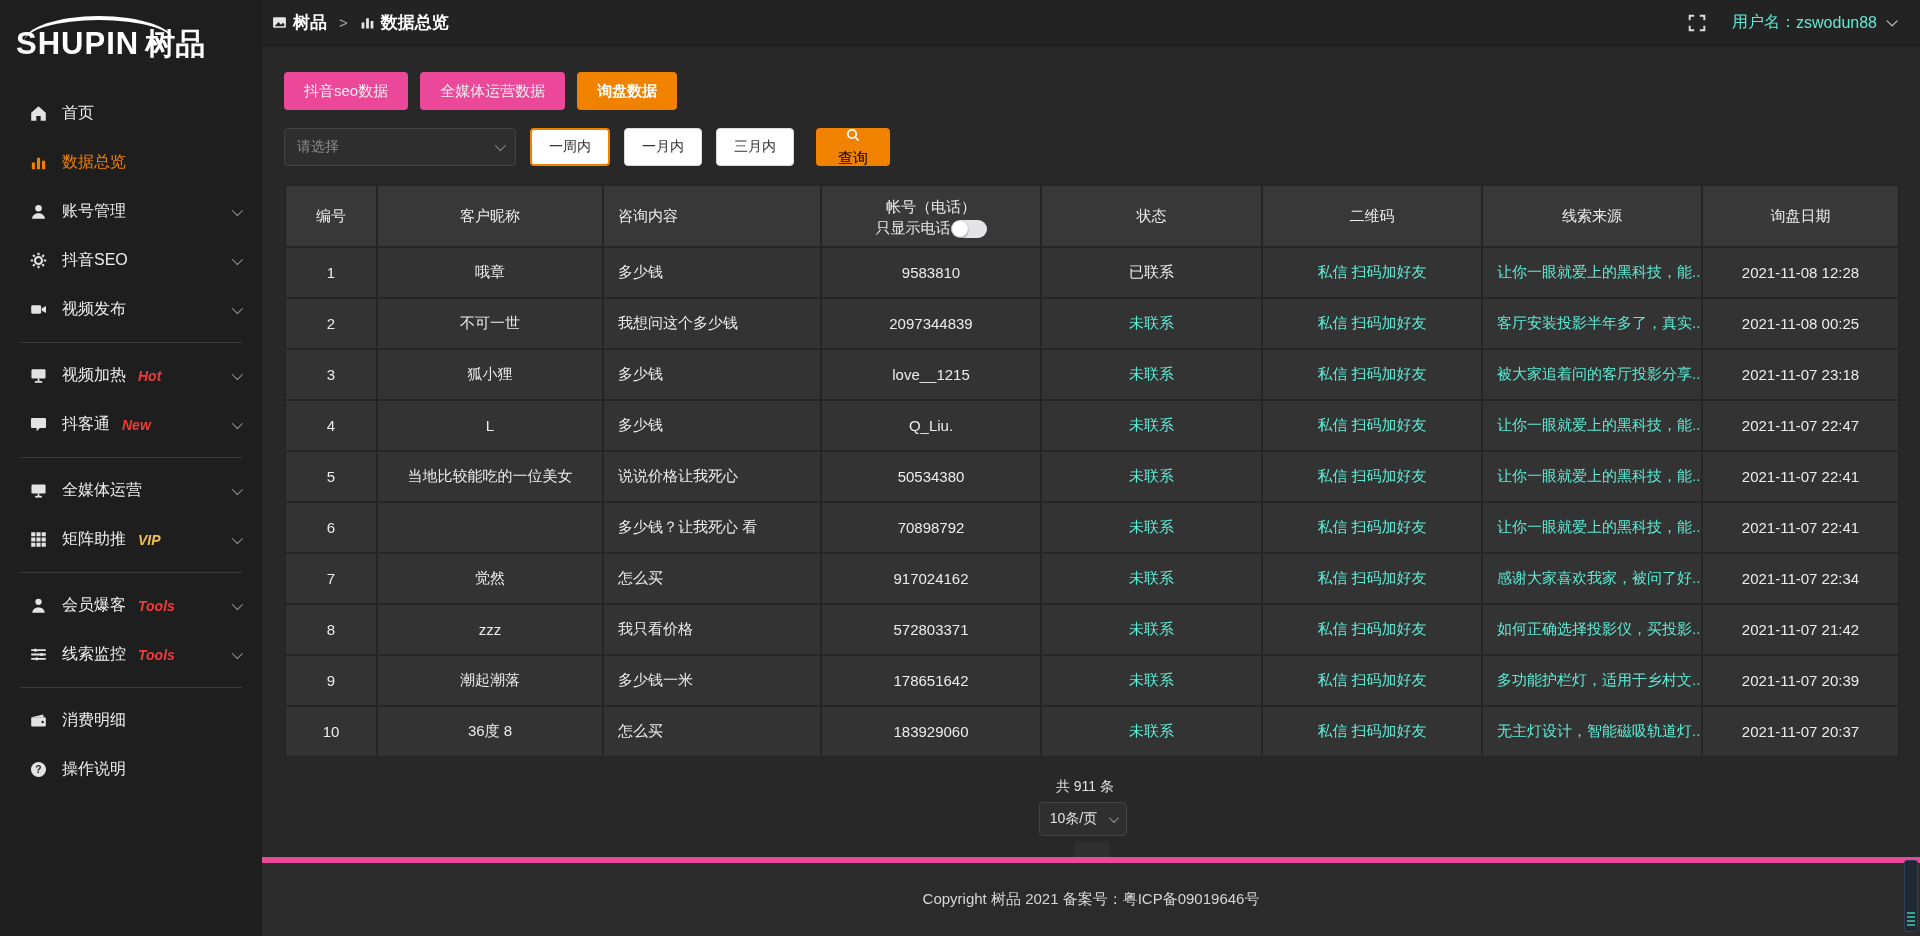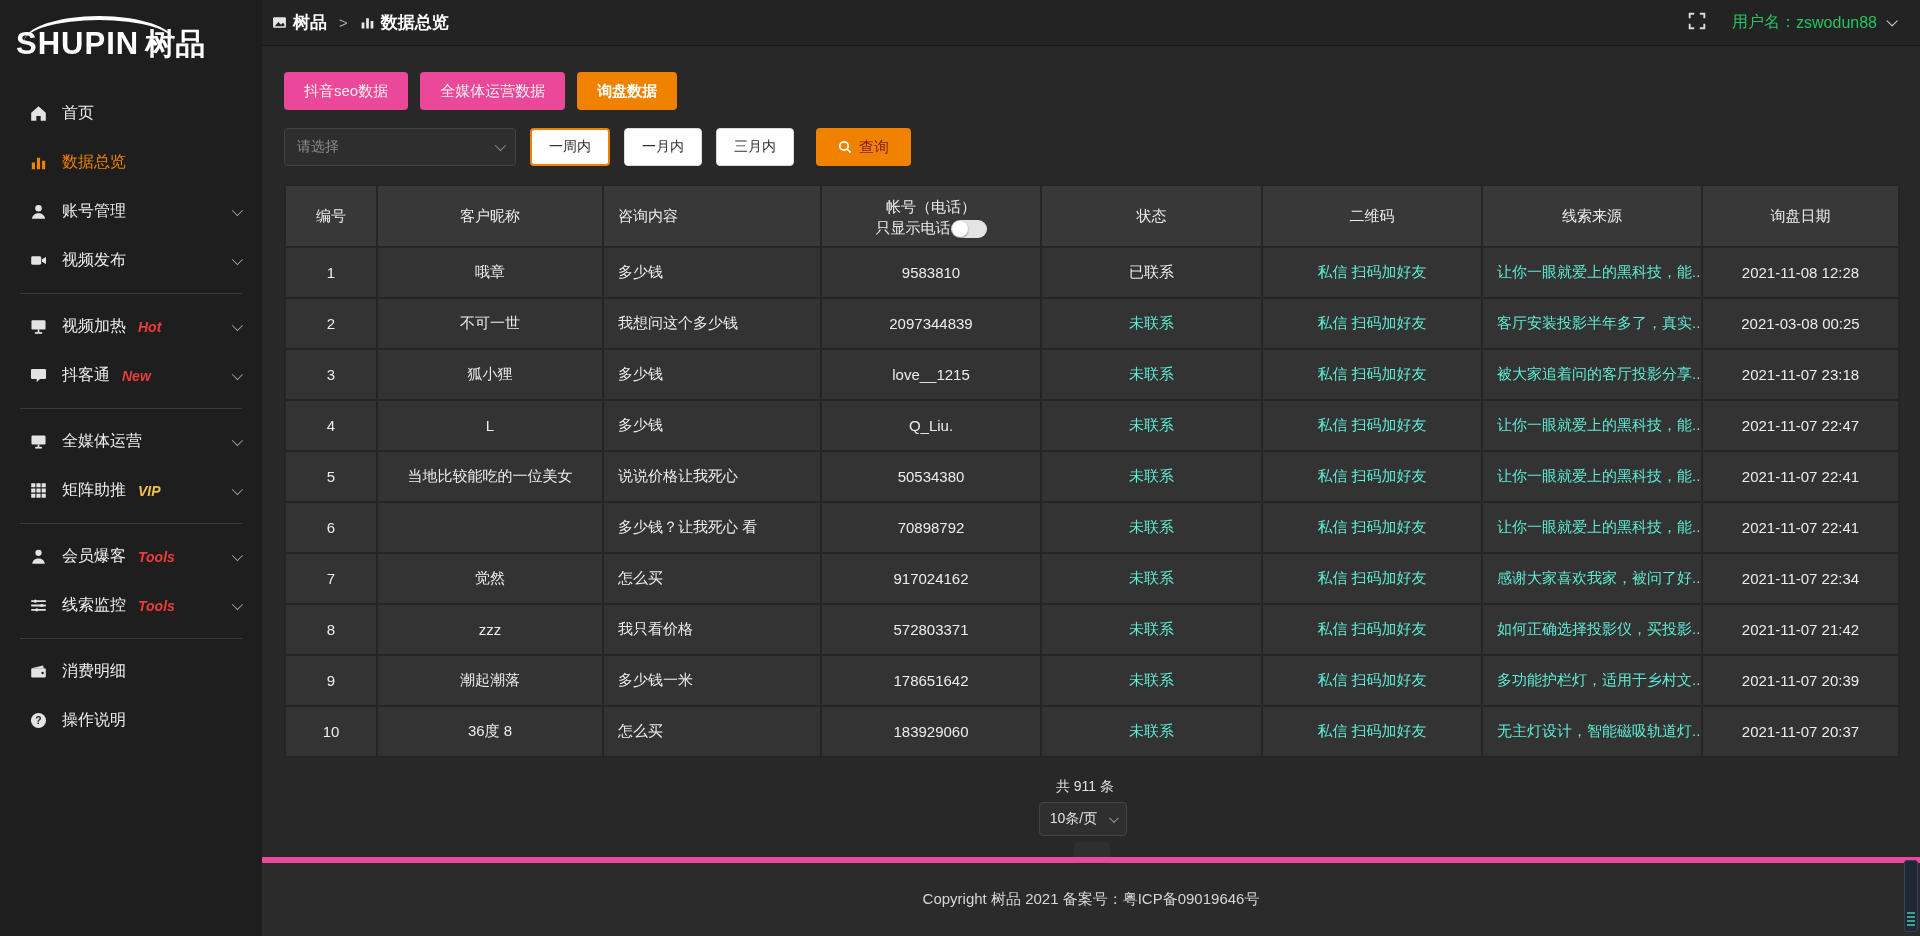--- a/index.html
+++ b/index.html
@@ -21,37 +21,37 @@
   .badge-gold { color:#f0c24b; }
   .chev { margin-left:auto; width:8px; height:8px; border-right:1.6px solid #9a9a9a; border-bottom:1.6px solid #9a9a9a; transform:rotate(45deg) translateY(-2px); }
   .mdivider { height:1px; background:#3a3a3a; margin:8px 20px; }
 
   
   .main { flex:1; display:flex; flex-direction:column; background:#282828; min-width:0; }
   .topbar { height:46px; background:#232323; display:flex; align-items:center; padding:0 26px 0 10px; border-bottom:1px solid #1b1b1b; flex-shrink:0; }
   .crumb { display:flex; align-items:center; color:#fff; font-size:17px; font-weight:bold; }
   .crumb .cicon { display:inline-flex; margin-right:6px; color:#e6e6e6; }
   .crumb .sep { color:#aaa; margin:0 12px; font-weight:normal; font-size:15px; }
-  .topbar-right { margin-left:auto; display:flex; color:#22c55e; font-size:16px; }
+  .topbar-right { margin-left:auto; display:flex; align-items:center; color:#5eead4; font-size:16px; }
   .fs-icon { display:inline-flex; margin-right:26px; color:#dcdcdc; cursor:pointer; }
   .user-chip { display:flex; align-items:center; cursor:pointer; }
   .user-chip .chev { margin-left:9px; transform:rotate(45deg) translateY(-3px); border-color:#cfcfcf; }
 
   
   .content { flex:1; padding:26px 20px 0 22px; overflow:hidden; }
   .tabs { display:flex; gap:12px; }
   .tab { background:#ec4899; color:#f0f0f0; border:none; font-size:15px; padding:0 20px; height:38px; border-radius:4px; cursor:pointer; font-family:inherit; }
   .tab.active { background:#f08200; color:#fff; font-weight:bold; }
 
   .filters { display:flex; align-items:center; margin-top:18px; gap:14px; }
   .select { width:232px; height:38px; background:#2e2e2e; border:1px solid #434343; border-radius:4px; display:flex; align-items:center; padding:0 12px; color:#8d8d8d; font-size:14px; cursor:pointer; }
   .select .chev { border-color:#8d8d8d; margin-left:auto; }
   .range-btn { background:#fff; color:#333; border:1px solid #dcdcdc; height:38px; padding:0 17px; border-radius:4px; font-size:14px; cursor:pointer; font-family:inherit; }
   .range-btn.active { border:2px solid #f08200; }
-  .query-btn { background:#f08200; color:#7f1d1d; border:none; height:38px; padding:0 22px; border-radius:4px; font-size:15px; cursor:pointer; display:flex; align-items:center; gap:7px; margin-left:8px; font-family:inherit; }
+  .query-btn { background:#f08200; color:#000000; border:none; height:38px; padding:0 22px; border-radius:4px; font-size:15px; cursor:pointer; display:flex; align-items:center; gap:7px; margin-left:8px; font-family:inherit;flex-direction:column; }
 
   
   table { width:100%; border-collapse:collapse; margin-top:18px; table-layout:fixed; }
   th, td { background:#333333; border:2px solid #252525; color:#ececec; font-size:15px; text-align:center; font-weight:normal; overflow:hidden; white-space:nowrap; }
   th { height:62px; background:#383838; }
   td { height:51px; }
   .col-left { text-align:left; padding-left:14px; }
   .orange { color:#5eead4; }
   .acct-head { line-height:1.7; }
   .toggle-row { display:flex; align-items:center; justify-content:center; }
@@ -106,20 +106,30 @@
         <span>数据总览</span>
       </div>
       <div class="mitem">
         <span class="micon">
             <svg viewBox="0 0 14 14" width="17" height="17" fill="currentColor">
               <circle cx="7" cy="4.3" r="2.7"></circle>
               <path d="M1.6 13c.5-3.1 2.6-4.6 5.4-4.6s4.9 1.5 5.4 4.6Z"></path>
             </svg>
           </span>
         <span>账号管理</span>
+        <span class="chev"></span>
+      </div>
+      <div class="mitem">
+        <span class="micon">
+            <svg viewBox="0 0 14 14" width="17" height="17" fill="none" stroke="currentColor" stroke-width="1.7">
+              <circle cx="7" cy="7" r="2.9"></circle>
+              <path d="M7 .6v2M7 11.4v2M.6 7h2M11.4 7h2M2.5 2.5l1.4 1.4M10.1 10.1l1.4 1.4M11.5 2.5l-1.4 1.4M3.9 10.1l-1.4 1.4"></path>
+            </svg>
+          </span>
+        <span>抖音SEO</span>
         <span class="chev"></span>
       </div>
       <div class="mitem">
         <span class="micon">
             <svg viewBox="0 0 14 14" width="17" height="17" fill="currentColor">
               <rect x="1" y="3.6" width="8.2" height="6.8" rx="1.2"></rect>
               <path d="M13.2 4.2v5.6L9.8 8V6Z"></path>
             </svg>
           </span>
         <span>视频发布</span>
@@ -321,21 +331,21 @@
             <td>2021-11-08 12:28</td>
           </tr>
           <tr>
             <td>2</td>
             <td>不可一世</td>
             <td class="col-left">我想问这个多少钱</td>
             <td>2097344839</td>
             <td class="orange">未联系</td>
             <td class="orange">私信 扫码加好友</td>
             <td class="orange col-left">客厅安装投影半年多了，真实...</td>
-            <td>2021-03-08 00:25</td>
+            <td>2021-11-08 00:25</td>
           </tr>
           <tr>
             <td>3</td>
             <td>狐小狸</td>
             <td class="col-left">多少钱</td>
             <td>love__1215</td>
             <td class="orange">未联系</td>
             <td class="orange">私信 扫码加好友</td>
             <td class="orange col-left">被大家追着问的客厅投影分享...</td>
             <td>2021-11-07 23:18</td>

